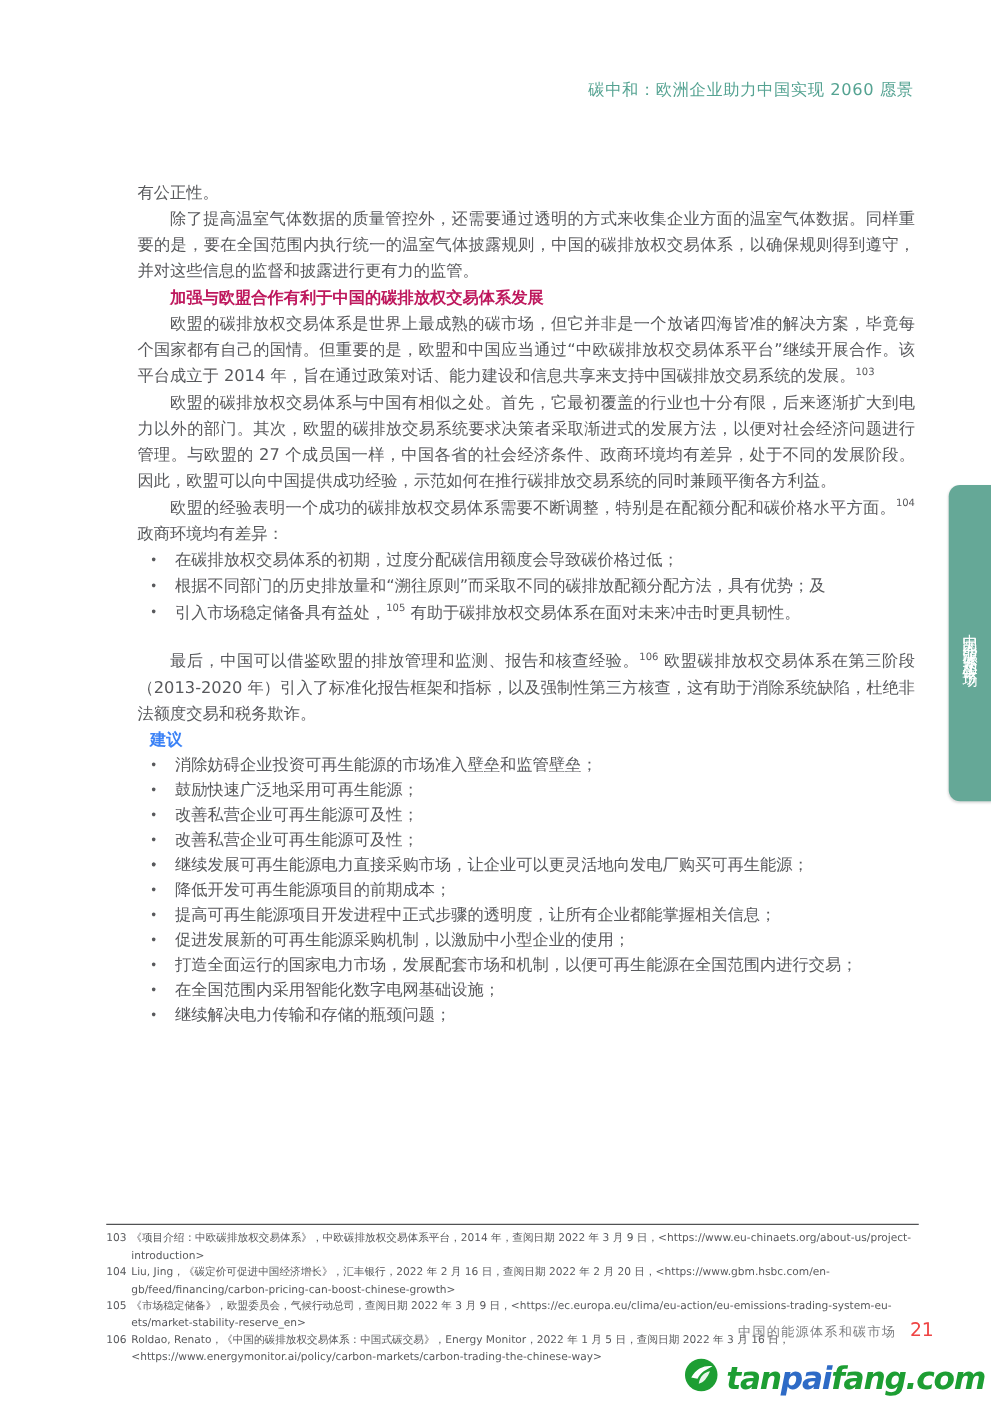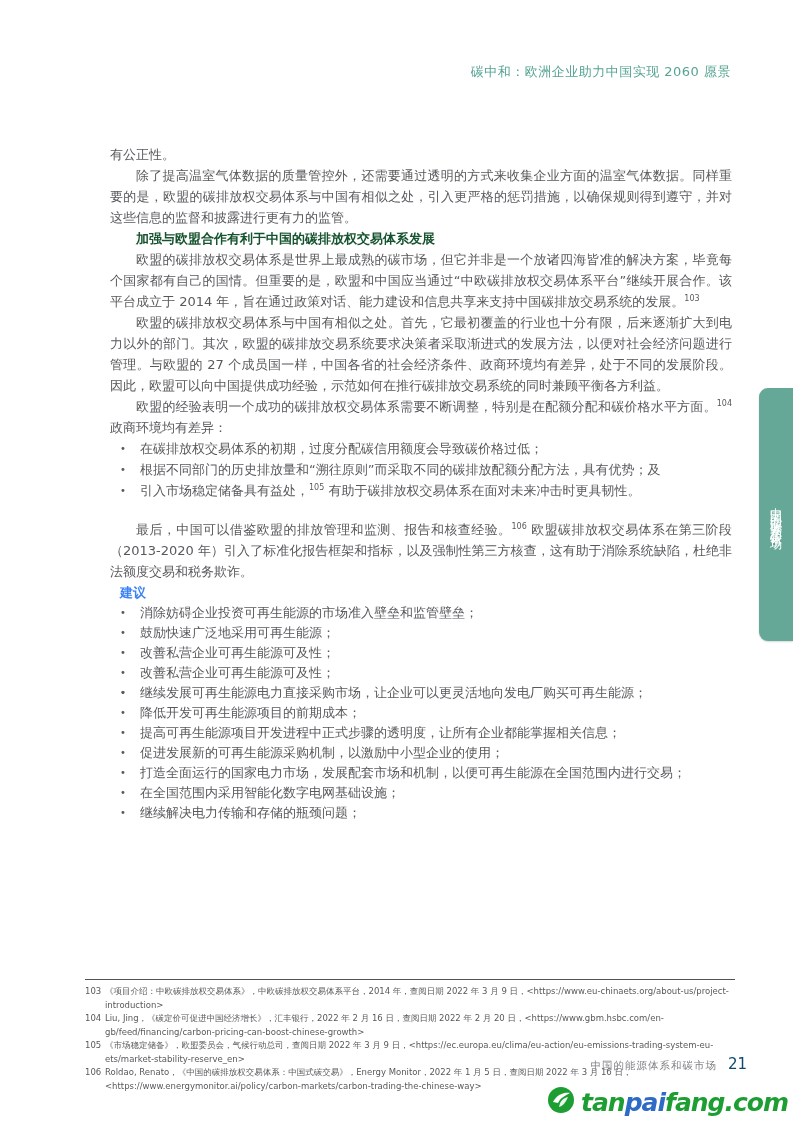--- a/index.html
+++ b/index.html
@@ -17,21 +17,21 @@
   
   .content {
     position:absolute; top:144px; left:110px; width:622px;
     font-size:13px; line-height:21px; color:#58595c; text-align:justify;
   }
   .content p { margin:0; }
   .para { text-indent:2em; }
   .p1 { margin-bottom:23px; }
   .p2 { margin-bottom:17px; }
   .sec-heading {
-    font-weight:bold; color:#14532d; text-indent:2em; margin:0 0 17px 0;
+    font-weight:bold; color:#be185d; text-indent:2em; margin:0 0 17px 0;
   }
   .p3 { margin-bottom:23px; }
   .p4 { margin-bottom:14px; }
   .p5 { margin-bottom:17px; }
   .p6 { margin-bottom:16px; }
   sup { font-size:8px; line-height:0; vertical-align:super; }
 
   ul.points {
     list-style:none; margin:0 0 18px 0; padding:0 0 0 10px;
   }
@@ -54,21 +54,21 @@
   .fn { display:flex; }
   .fn-num { flex:none; width:20px; }
   .fn-text { flex:1; text-align:left; word-break:break-word; }
 
   
   .footer {
     position:absolute; top:1055px; right:46px;
     display:flex; align-items:baseline; gap:11px;
   }
   .footer-section { font-size:10.5px; color:#808285; letter-spacing:1px; }
-  .footer-page { font-size:15px; color:#0c4a6e; }
+  .footer-page { font-size:15px; color:#ef4444; }
 
   
   .logo {
     position:absolute; top:1086px; right:5px;
     display:flex; align-items:center; gap:6px;
   }
   .logo-text {
     font-size:25px; font-weight:bold; font-style:italic;
     letter-spacing:-1px; white-space:nowrap;
   }
@@ -90,21 +90,21 @@
 </head>
 <body>
 
 <div class="page">
 
   <div class="header-title">碳中和：欧洲企业助力中国实现 2060 愿景</div>
 
   <div class="content">
     <p class="p1">有公正性。</p>
 
-    <p class="para p2">除了提高温室气体数据的质量管控外，还需要通过透明的方式来收集企业方面的温室气体数据。同样重要的是，欧盟的碳排放权交易体系与中国有相似之处，引入更严格的惩罚措施，以确保规则得到遵守，并对这些信息的监督和披露进行更有力的监管。</p>
+    <p class="para p2">除了提高温室气体数据的质量管控外，还需要通过透明的方式来收集企业方面的温室气体数据。同样重要的是，要在全国范围内执行统一的温室气体披露规则，中国的碳排放权交易体系，以确保规则得到遵守，并对这些信息的监督和披露进行更有力的监管。</p>
 
     <p class="sec-heading">加强与欧盟合作有利于中国的碳排放权交易体系发展</p>
 
     <p class="para p3"><span>欧盟的碳排放权交易体系是世界上最成熟的碳市场，但它并非是一个放诸四海皆准的解决方案，毕竟每个国家都有自己的国情。但重要的是，欧盟和中国应当通过“中欧碳排放权交易体系平台”继续开展合作。该平台成立于 2014 年，旨在通过政策对话、能力建设和信息共享来支持中国碳排放交易系统的发展。</span><sup>103</sup></p>
 
     <p class="para p4">欧盟的碳排放权交易体系与中国有相似之处。首先，它最初覆盖的行业也十分有限，后来逐渐扩大到电力以外的部门。其次，欧盟的碳排放交易系统要求决策者采取渐进式的发展方法，以便对社会经济问题进行管理。与欧盟的 27 个成员国一样，中国各省的社会经济条件、政商环境均有差异，处于不同的发展阶段。因此，欧盟可以向中国提供成功经验，示范如何在推行碳排放交易系统的同时兼顾平衡各方利益。</p>
 
     <p class="para p5"><span>欧盟的经验表明一个成功的碳排放权交易体系需要不断调整，特别是在配额分配和碳价格水平方面。</span><sup>104</sup><span> 政商环境均有差异：</span></p>
 
     <ul class="points">

